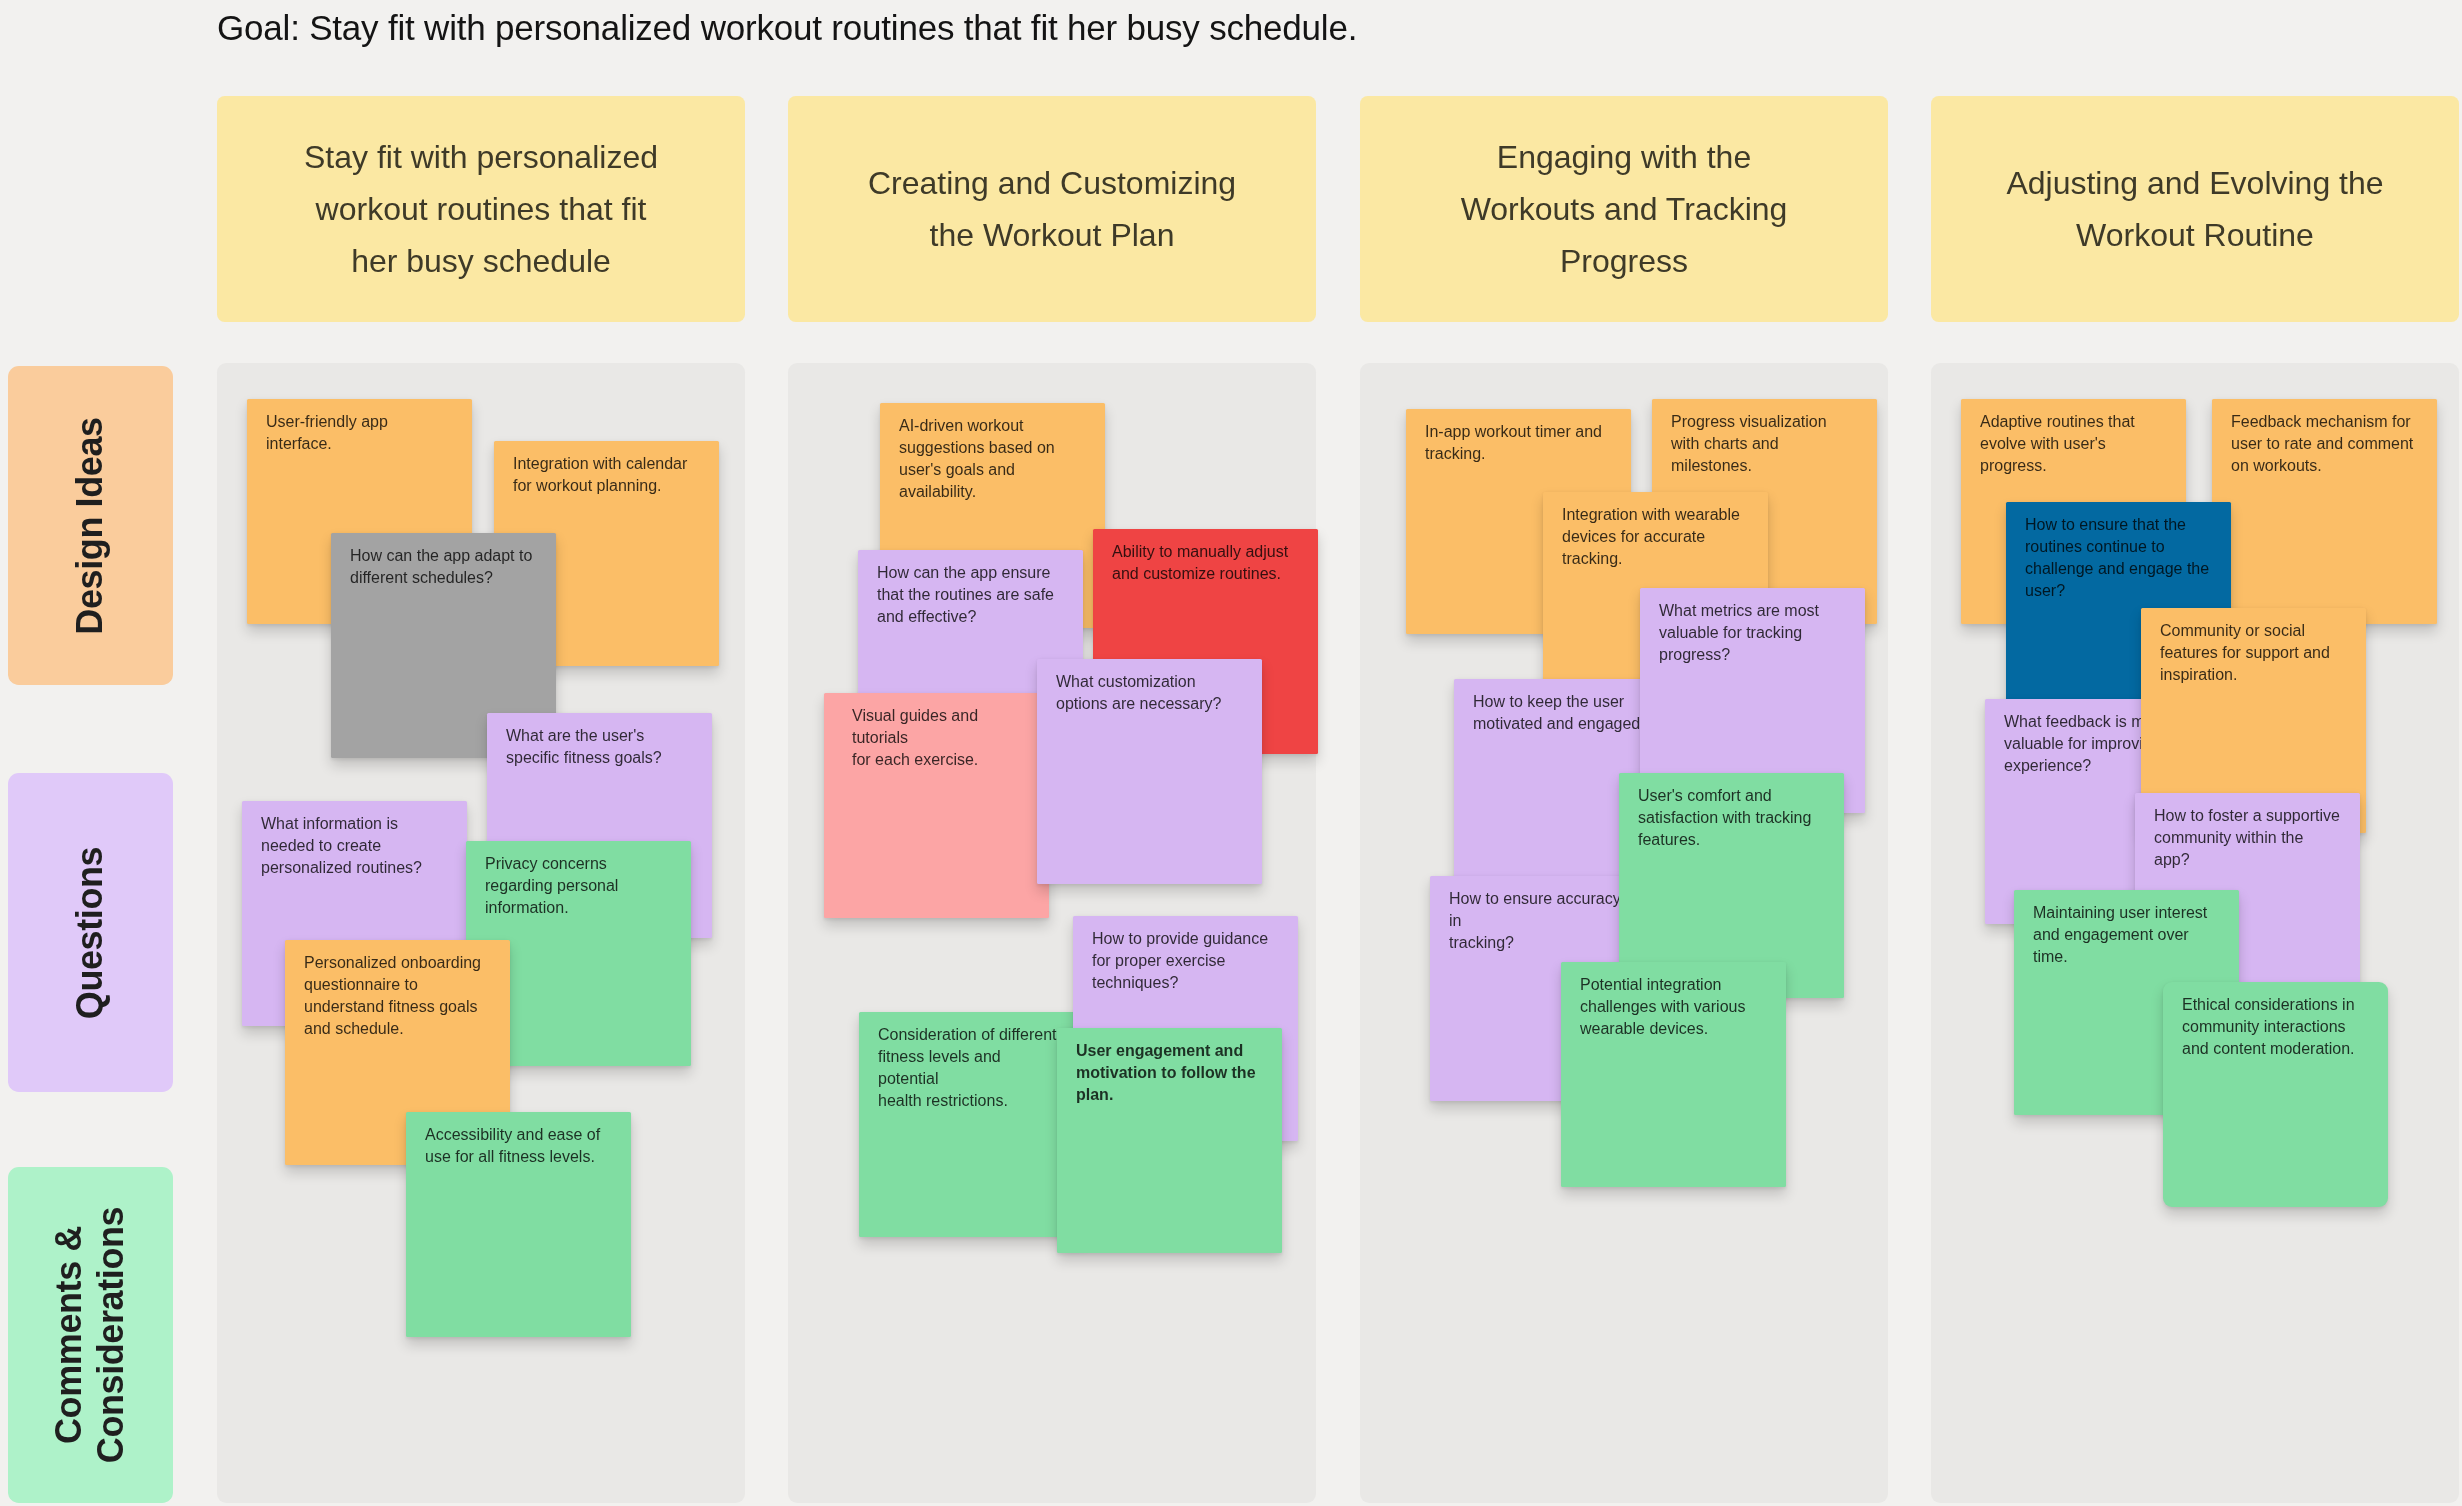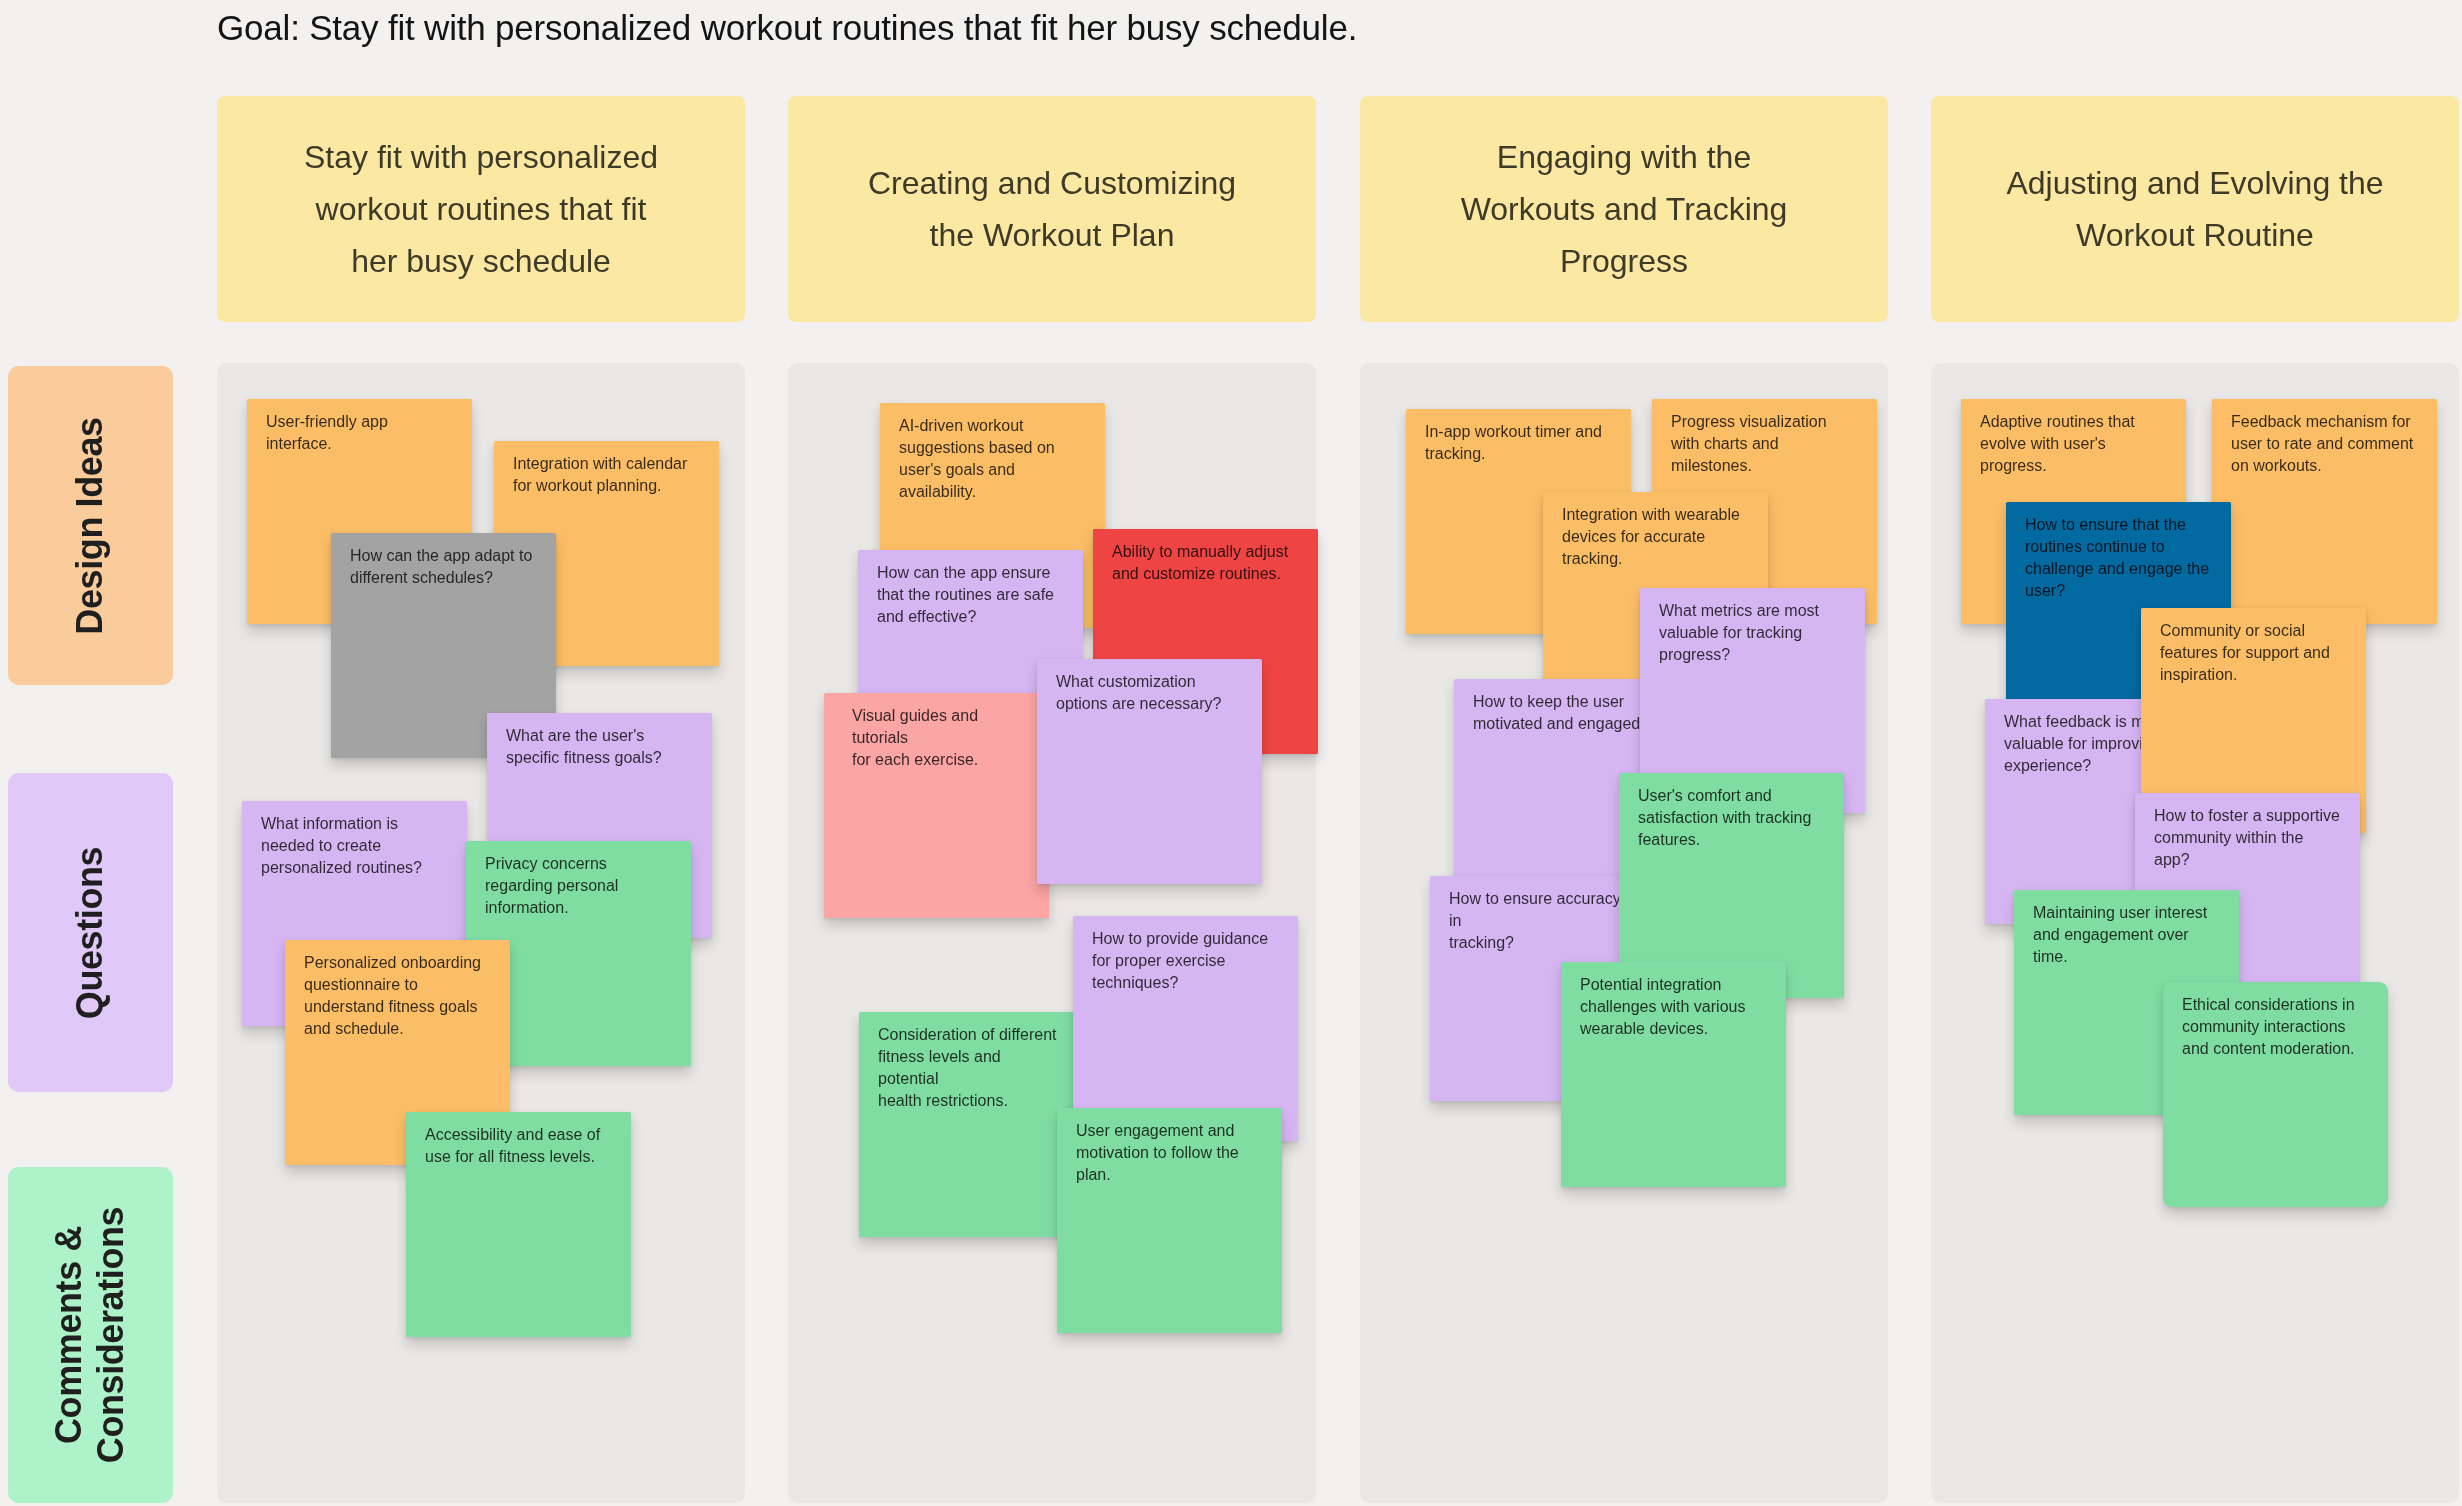--- a/index.html
+++ b/index.html
@@ -118,21 +118,21 @@
       <div class="note" style="left: 824px; top: 693px; background: #fca5a5; padding-left: 28px;">Visual guides and tutorials
 for each exercise.</div>
       <div class="note" style="left: 1037px; top: 659px; background: rgb(214, 182, 242);">What customization
 options are necessary?</div>
       <div class="note" style="left: 859px; top: 1012px; background: rgb(128, 221, 162);">Consideration of different
 fitness levels and potential
 health restrictions.</div>
       <div class="note" style="left: 1073px; top: 916px; background: rgb(214, 182, 242);">How to provide guidance
 for proper exercise
 techniques?</div>
-      <div class="note" style="left: 1057px; top: 1108px; background: rgb(128, 221, 162);">User engagement and
+      <div class="note" style="left: 1057px; top: 1028px; background: rgb(128, 221, 162); font-weight: bold;">User engagement and
 motivation to follow the
 plan.</div>
       <div class="note" style="left: 1406px; top: 409px; background: rgb(251, 190, 103);">In-app workout timer and
 tracking.</div>
       <div class="note" style="left: 1652px; top: 399px; background: rgb(251, 190, 103);">Progress visualization
 with charts and
 milestones.</div>
       <div class="note" style="left: 1543px; top: 492px; background: rgb(251, 190, 103);">Integration with wearable
 devices for accurate
 tracking.</div>

